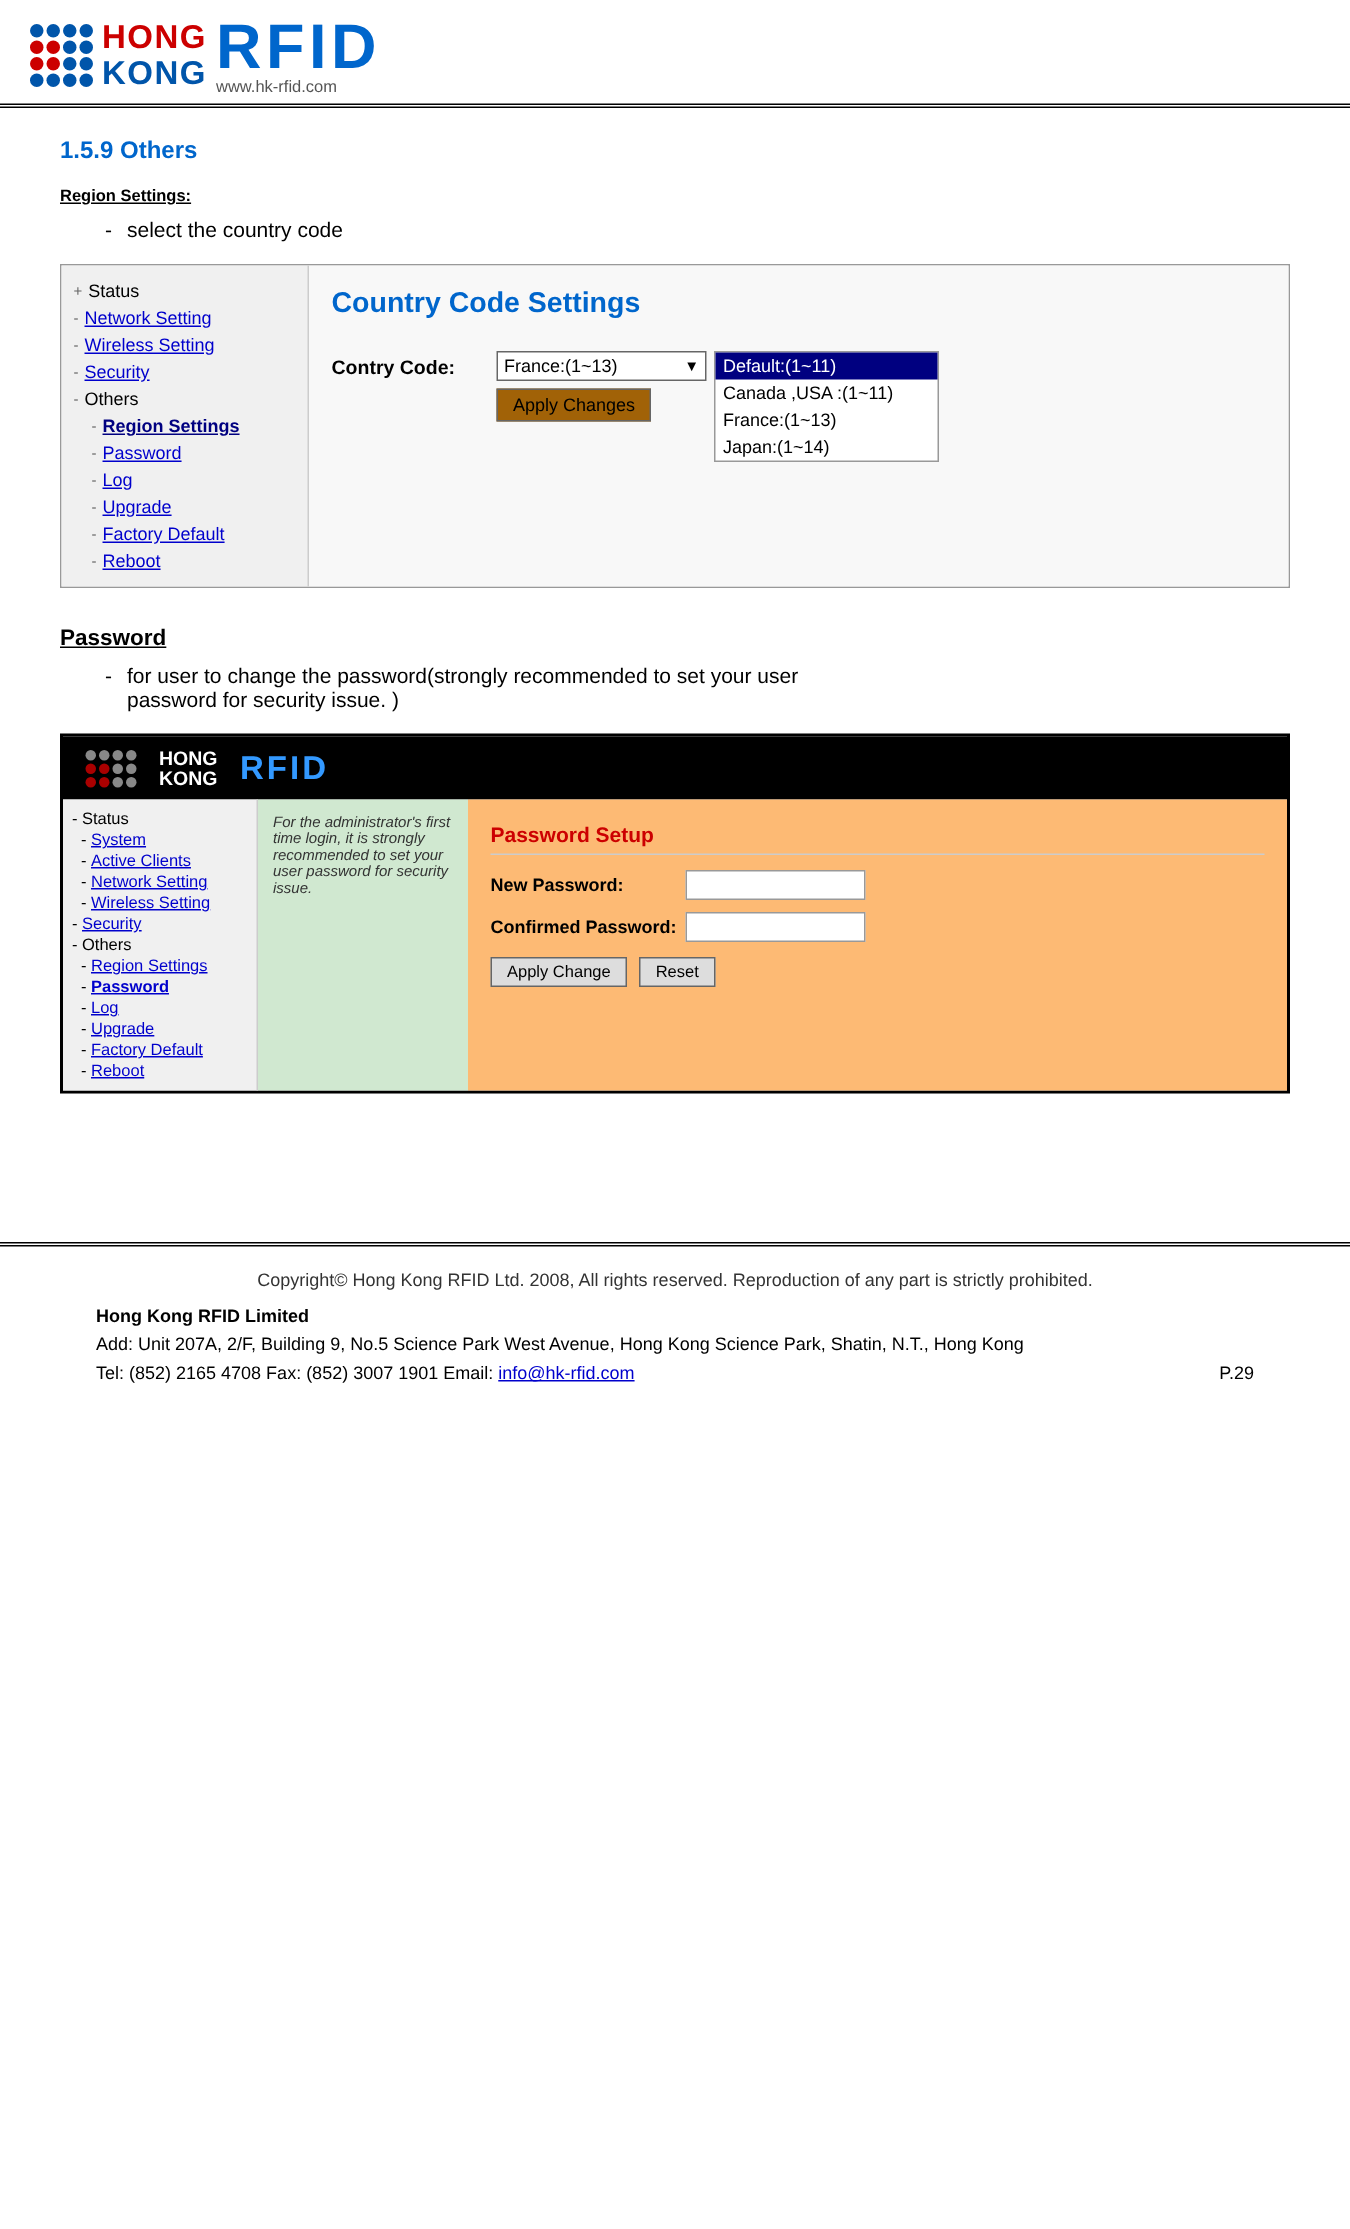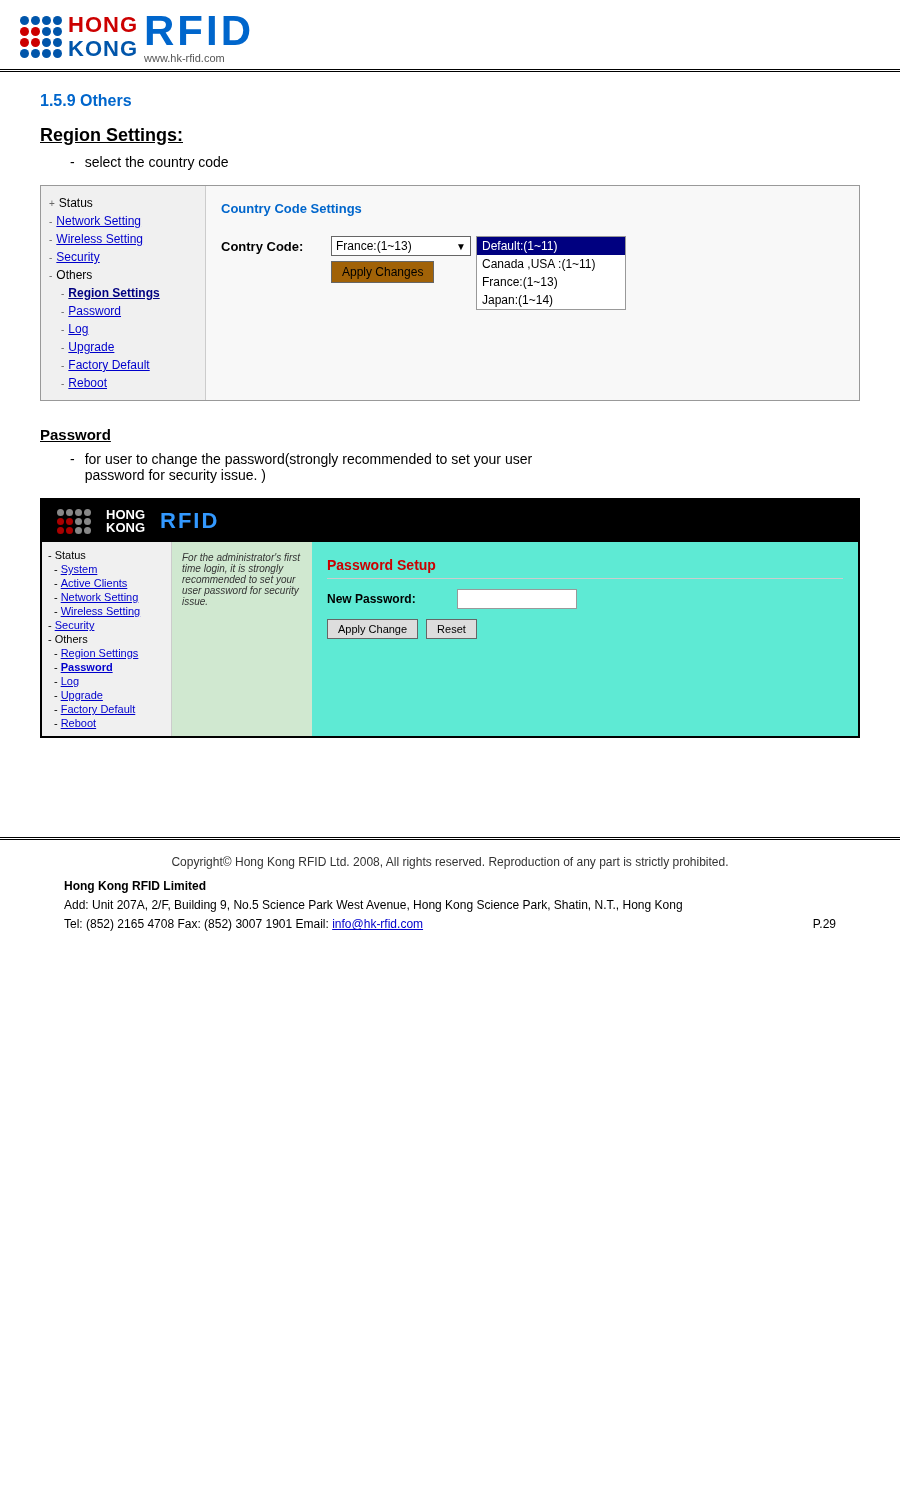--- a/index.html
+++ b/index.html
@@ -28,21 +28,21 @@
     }
 
     
     .section-heading {
       font-size: 16px;
       color: #0066cc;
       margin-bottom: 15px;
     }
 
     .region-settings-title {
-      font-size: 18px;
+      font-size: 11px;
       font-weight: bold;
       text-decoration: underline;
       margin-bottom: 8px;
     }
 
     .bullet-item {
       display: flex;
       margin-left: 30px;
       margin-bottom: 15px;
     }
@@ -86,21 +86,21 @@
       font-size: 10px;
     }
 
     .panel-content {
       flex: 1;
       padding: 15px;
       background: #f8f8f8;
     }
 
     .panel-title {
-      font-size: 13px;
+      font-size: 19px;
       color: #0066cc;
       font-weight: bold;
       margin-bottom: 15px;
       padding-bottom: 5px;
     }
 
     
     .form-row {
       display: flex;
       align-items: flex-start;
@@ -212,21 +212,21 @@
       width: 140px;
       background: #d0e8d0;
       padding: 10px;
       font-size: 10px;
       font-style: italic;
       color: #333;
     }
     .panel-form {
       flex: 1;
       padding: 15px;
-      background: #5eead4;
+      background: #fdba74;
     }
     .panel-form-title {
       font-size: 14px;
       color: #cc0000;
       font-weight: bold;
       margin-bottom: 10px;
       padding-bottom: 5px;
       border-bottom: 1px solid #ccc;
     }
     .form-field-row {
@@ -522,20 +522,24 @@
       <div class="panel-main">
 
         <div class="panel-note">For the administrator's first time login, it is strongly recommended to set your user password for security issue.</div>
 
         <div class="panel-form">
           <div class="panel-form-title">Password Setup</div>
           <div class="form-field-row">
             <label class="form-field-label">New Password:</label>
             <input type="password" class="form-input" value="" style="">
           </div>
+          <div class="form-field-row">
+            <label class="form-field-label">Confirmed Password:</label>
+            <input type="password" class="form-input" value="" style="">
+          </div>
           <div class="form-buttons">
             <button class="form-btn">Apply Change</button>
             <button class="form-btn">Reset</button>
           </div>
         </div>
       </div>
     </div>
   </div>
 
 </div>

